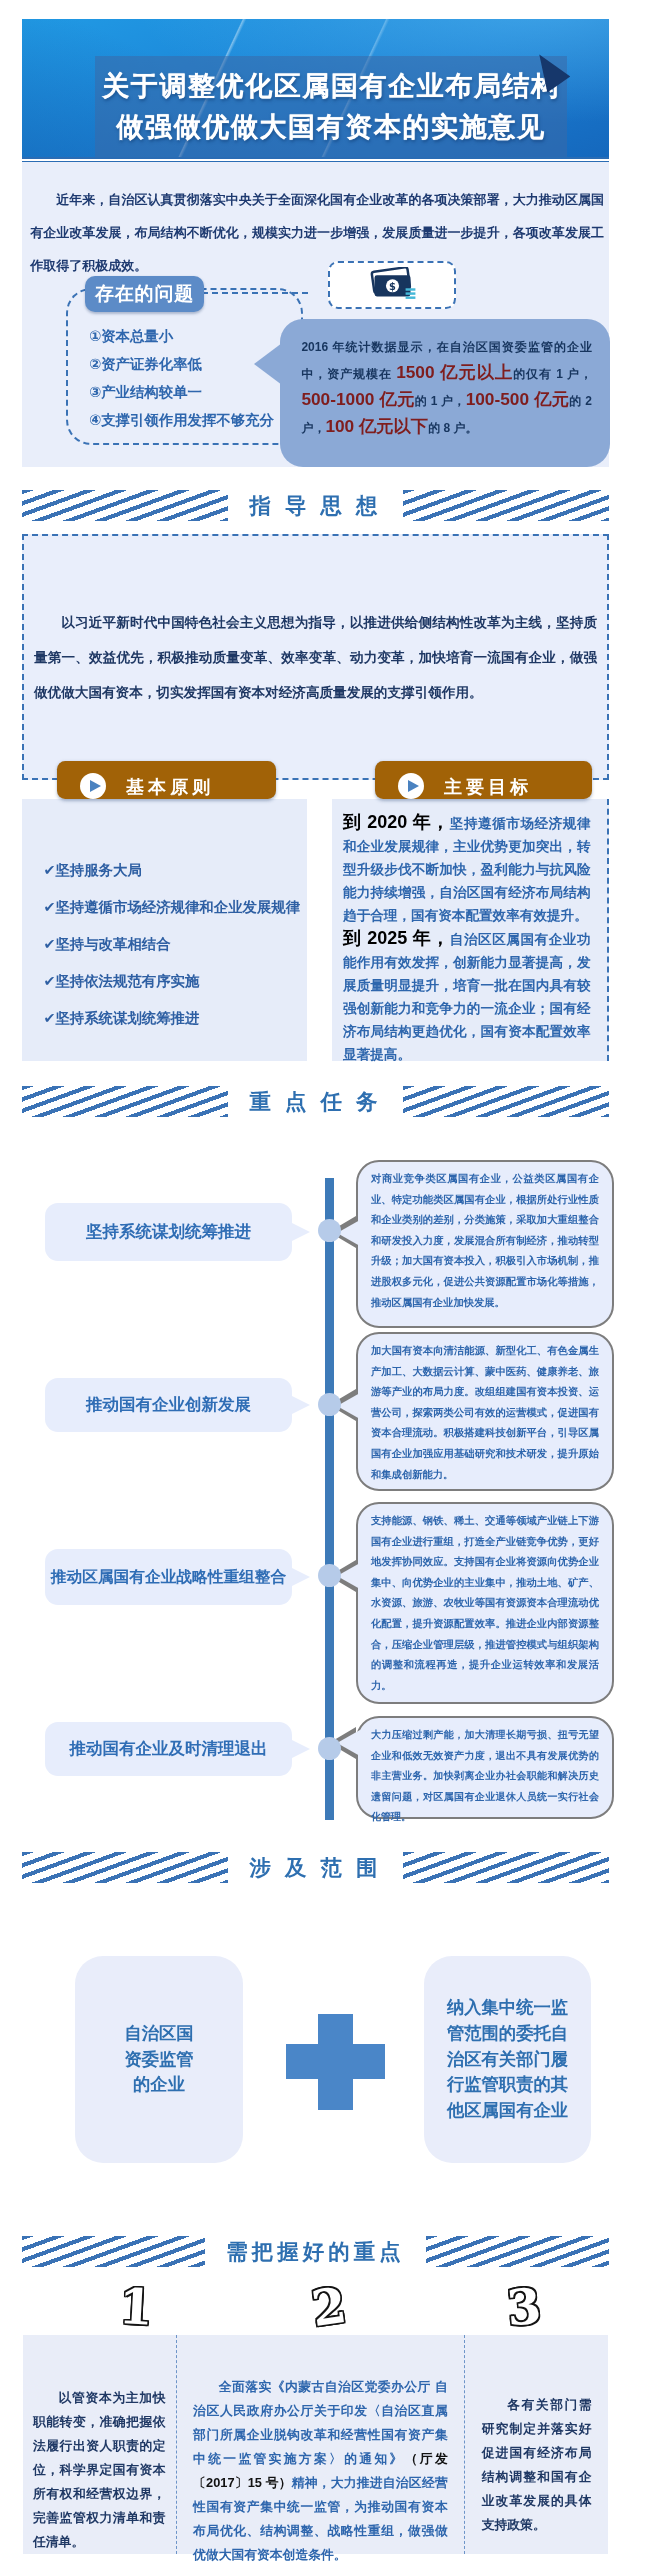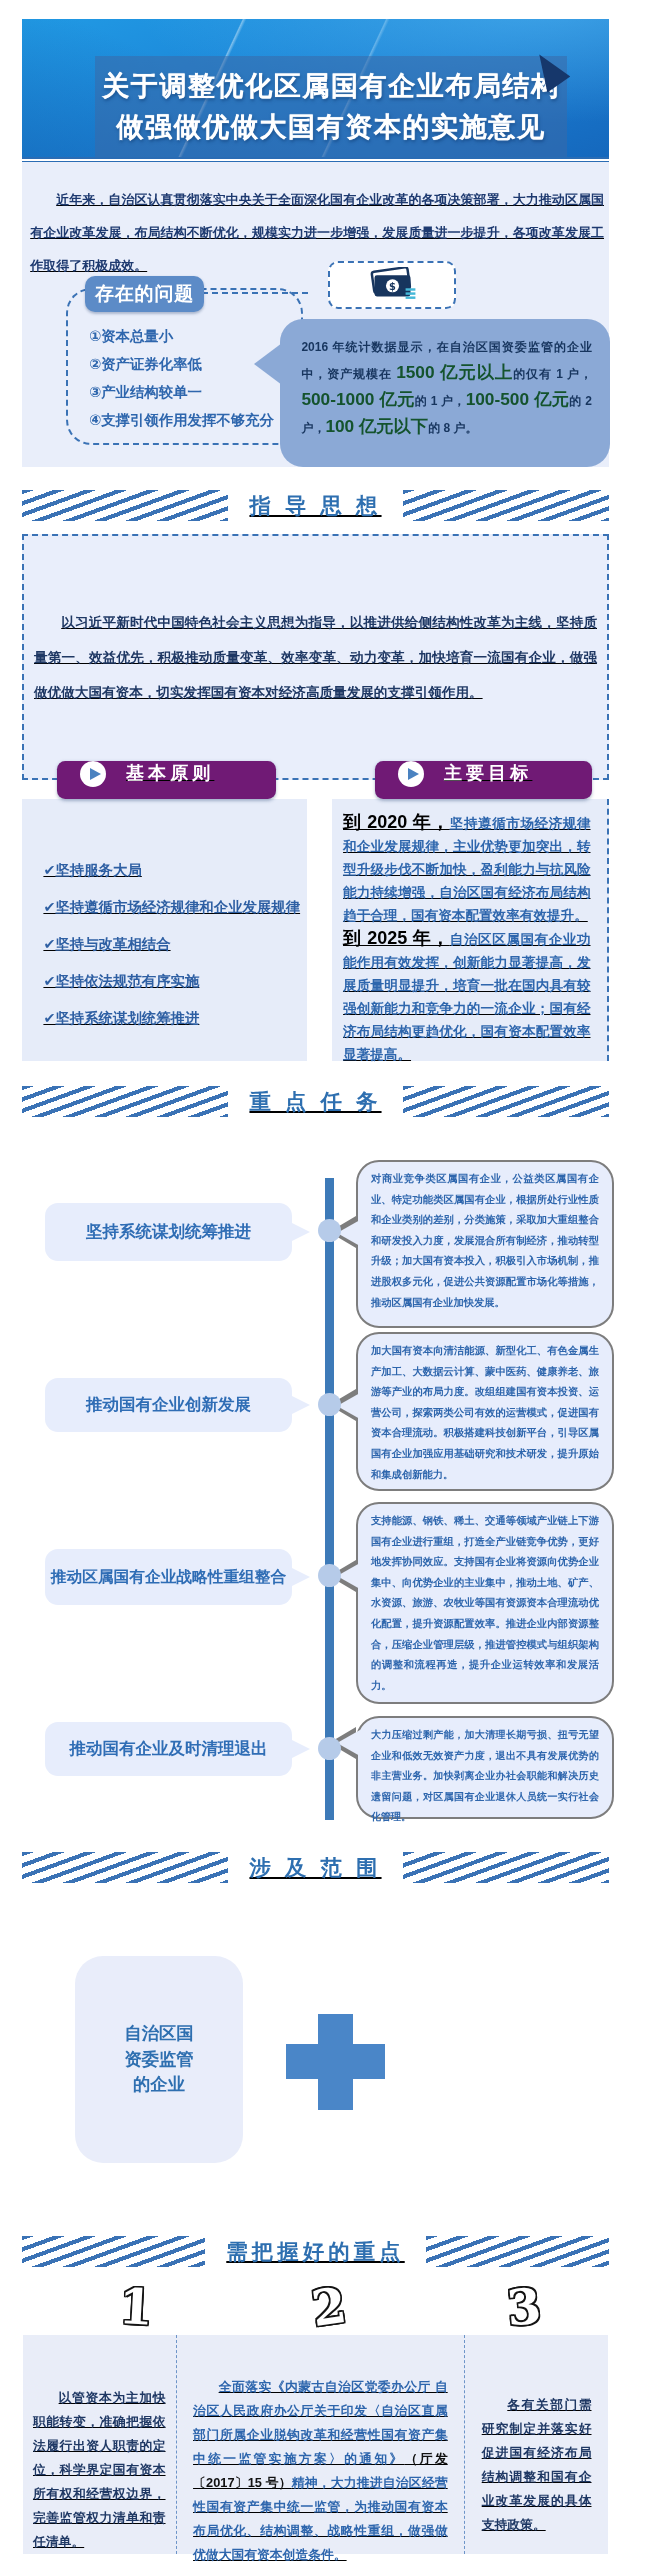--- a/index.html
+++ b/index.html
@@ -1,17 +1,17 @@
 <!DOCTYPE html>
 <html style="font-size:13px"><head>
 <meta charset="utf-8">
 <style>
   html,body{margin:0;padding:0;background:#fff;}
   body{width:660px;font-family:"Liberation Sans","DejaVu Sans",sans-serif;padding-bottom:23px;}
-  .page{width:631px;position:relative;text-decoration:underline;}
+  .page{width:631px;position:relative;}
 
   
   .banner{margin:19px 22px 0;height:138px;position:relative;
     background:
       radial-gradient(ellipse at 88% -10%, rgba(90,190,245,.55) 0%, rgba(90,190,245,0) 55%),
       linear-gradient(115deg, rgba(255,255,255,0) 33.8%, rgba(255,255,255,.45) 34%, rgba(255,255,255,0) 34.5%),
       linear-gradient(115deg, rgba(255,255,255,0) 55.8%, rgba(255,255,255,.35) 56%, rgba(255,255,255,0) 56.5%),
       linear-gradient(25deg, rgba(18,90,170,.45) 0%, rgba(18,90,170,0) 40%),
       linear-gradient(160deg,#219ae4 0%,#1a7fd4 55%,#1568bd 100%);
   }
@@ -35,21 +35,21 @@
   .connector{position:absolute;left:180px;top:10px;width:106px;border-top:2.5px dashed #3a72b5;}
   .prob-header{position:absolute;left:63px;top:-5.8px;width:119px;height:36px;background:#5c8bc7;
     border-radius:10px;display:flex;align-items:center;justify-content:center;color:#fff;
     font-size:19px;font-weight:bold;letter-spacing:0.8px;box-shadow:0 1.6px 2.5px rgba(30,60,110,.3);}
   .prob-list{list-style:none;margin:0;padding:0;position:absolute;left:67px;top:40px;}
   .prob-list li{font-size:14.4px;font-weight:bold;color:#2e66ad;line-height:28px;}
   .stat-bubble{position:absolute;left:258px;top:37px;width:330px;height:148px;box-sizing:border-box;
     background:#8ba9d6;border-radius:23px;padding:15px 18px 0 21.4px;text-align:justify;}
   .stat-bubble p{margin:0;line-height:25px;}
   .seg-plain{font-size:12px;font-weight:bold;color:#17355e;}
-  .seg-big{font-size:17.3px;font-weight:bold;color:#14532d;}
+  .seg-big{font-size:17.3px;font-weight:bold;color:#7f1d1d;}
   .stat-tail{position:absolute;left:232px;top:61px;width:0;height:0;
     border-top:21.4px solid transparent;border-bottom:21.4px solid transparent;border-right:28px solid #8ba9d6;}
   .money-box{position:absolute;left:306px;top:-20.6px;width:128px;height:48px;box-sizing:border-box;
     background:#ffffff;border:2.5px dashed #3a72b5;border-radius:10px;
     display:flex;align-items:center;justify-content:center;z-index:2;}
 
   
   .sec-head{display:flex;align-items:center;margin:21.4px 22px 0;height:35px;}
   .sec-head.m28{margin-top:23px;}
   .sec-head.m86{margin-top:71px;}
@@ -57,21 +57,21 @@
   .sec-title{margin:0 21.4px;font-size:21.4px;font-weight:bold;color:#2e6fb0;letter-spacing:4.1px;white-space:nowrap;}
 
   
   .guide{margin:11.5px 22px 0;height:246px;box-sizing:border-box;border:2.5px dashed #3a72b5;
     background:#e9eefb;display:flex;align-items:center;padding:0 10px;}
   .guide p{margin:0;font-size:13.6px;font-weight:bold;color:#1f3864;line-height:35px;
     text-align:justify;text-indent:2em;}
 
   
   .pills{display:flex;margin:-19px 22px 0;position:relative;z-index:3;height:38px;}
-  .pill{height:38px;background:#701a75;border-radius:8.2px;display:flex;align-items:flex-start;
+  .pill{height:38px;background:#a16207;border-radius:8.2px;display:flex;align-items:flex-end;
     color:#fff;font-size:18px;font-weight:bold;letter-spacing:4.1px;box-shadow:0 1.6px 3.3px rgba(30,60,110,.35);}
   .pill .play{width:26px;height:26px;border-radius:50%;background:#fff;margin:0 20px 0 23px;position:relative;flex:none;}
   .play::after{content:'';position:absolute;left:10px;top:6.6px;width:0;height:0;
     border-left:11.5px solid #4a82c0;border-top:6.6px solid transparent;border-bottom:6.6px solid transparent;}
   .pill1{width:219px;margin-left:35px;}
   .pill2{width:217px;margin-left:99px;}
   .panels{display:flex;margin:0 22px;gap:25px;}
   .panel{background:#e6ecf9;height:262px;box-sizing:border-box;}
   .pleft{width:299px;padding:53px 0 0 21.4px;}
   .pitem{font-size:14.4px;font-weight:bold;color:#2e5fa3;line-height:37px;}
@@ -244,20 +244,21 @@
 
   <div class="sec-head">
     <div class="stripe"></div>
     <div class="sec-title">涉 及 范 围</div>
     <div class="stripe"></div>
   </div>
   <div class="scope">
     <div class="sbox sleft">自治区国资委监管的企业</div>
     <div class="plus-v"></div>
     <div class="plus-h"></div>
+    <div class="sbox sright">纳入集中统一监管范围的委托自治区有关部门履行监管职责的其他区属国有企业</div>
   </div>
 
   <div class="sec-head m86">
     <div class="stripe"></div>
     <div class="sec-title">需把握好的重点</div>
     <div class="stripe"></div>
   </div>
   <div class="numbers">
     <div class="num n1">1</div>
     <div class="num n2">2</div>

